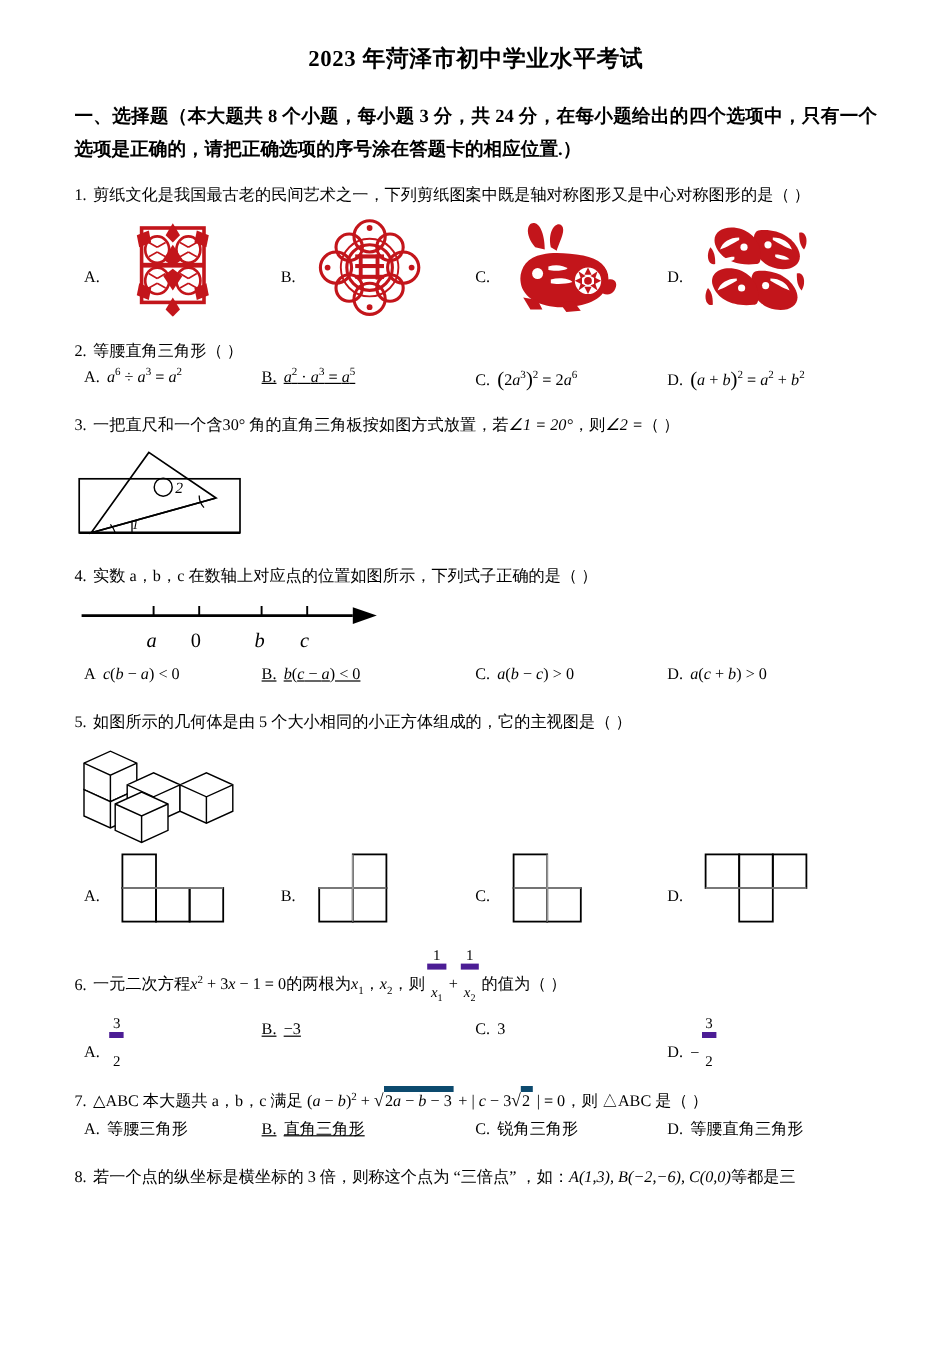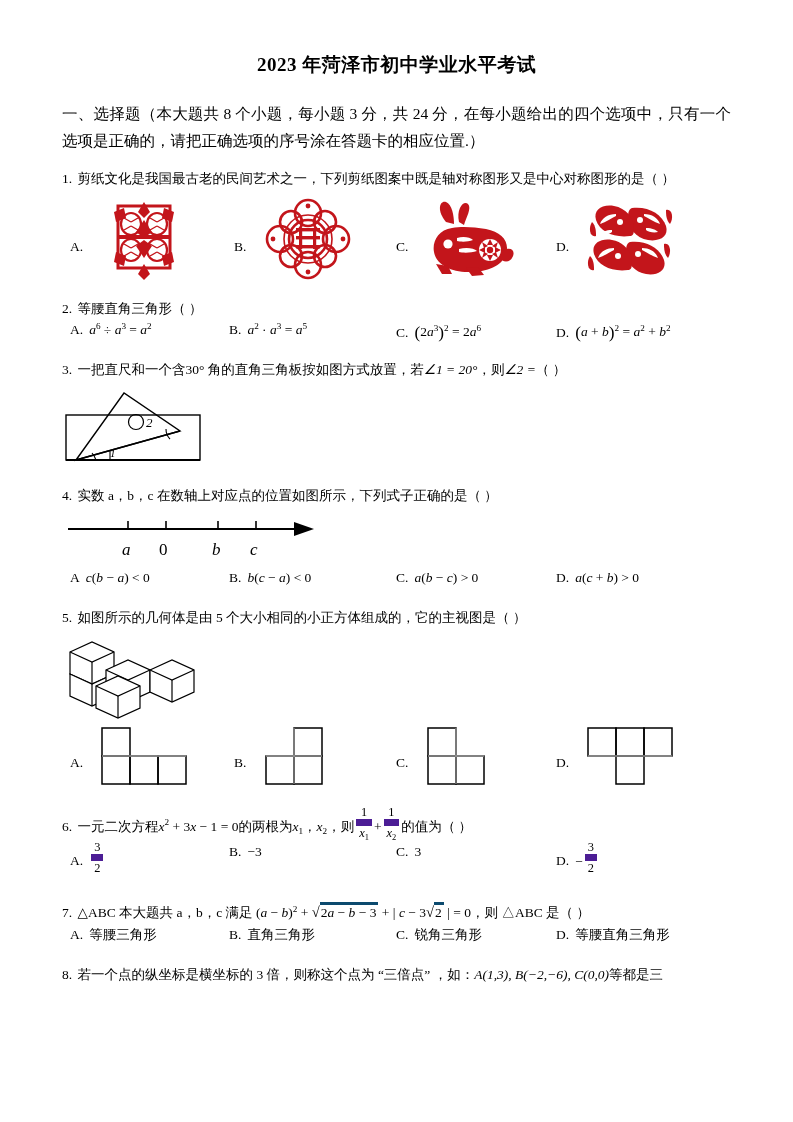--- a/index.html
+++ b/index.html
@@ -11,27 +11,27 @@
     position:relative;
     overflow:hidden;
   }
   .page { position:relative; width:793px; height:1122px; padding:0; }
 
   
   .doc-title {
     text-align:center;
     font-size:19px;
     font-weight:bold;
-    margin:52px 0 0 0;
+    margin:36px 0 0 0;
     letter-spacing:0.5px;
   }
   .section-head {
     margin:22px 62px 0 62px;
     font-size:15.5px;
-    font-weight:normal;
+    font-weight:bold;
     line-height:1.75;
     text-align:justify;
   }
 
   
   .q { margin:0 62px; font-size:13.5px; line-height:1.6; }
   .q-stem { margin-top:14px; font-size:13.5px; }
   .q-stem .num { margin-right:2px; }
 
   
@@ -41,43 +41,43 @@
   }
   .opt-row.tall { height:46px; }
   .opt {
     position:absolute;
     top:0;
     white-space:nowrap;
     font-size:13.5px;
   }
   .opt .lbl { margin-right:6px; }
   .oc0 { left:8px; }
-  .oc1 { left:167px; }
+  .oc1 { left:156px;text-decoration:underline; }
   .oc2 { left:334px; }
   .oc3 { left:494px; }
 
   
   .mi { font-family:"Liberation Serif", serif; font-style:italic; }
   sup, sub { font-size:0.68em; line-height:0; }
   sup { vertical-align:super; }
   sub { vertical-align:sub; }
 
   .frac {
     display:inline-block;
     vertical-align:-0.52em;
     text-align:center;
     font-size:0.92em;
     margin:0 2px;
   }
   .frac .num-part { display:block; padding:0 3px; line-height:1.05; }
-  .frac .den-part { display:block; padding:0 3px; line-height:1.15; border-top:7px solid #4c1d95; }
+  .frac .den-part { display:block; padding:12px 3px; line-height:1.15; border-top:5px solid #4c1d95; }
 
   .sqrt { display:inline-block; white-space:nowrap; }
   .sqrt .radical { font-size:1.08em; }
-  .sqrt .rad-body { border-top:3px solid #0c4a6e; padding:0 2px 0 1px; }
+  .sqrt .rad-body { border-top:5px solid #0c4a6e; padding:0 2px 0 1px; }
 
   .paren-big { font-size:1.28em; vertical-align:-0.09em; }
 
   
   .papercut-row { position:relative; height:86px; margin-top:8px; }
   .pc-item { position:absolute; top:0; }
   .pc-label { position:absolute; top:38px; font-size:13.5px; }
 
   
   .numline-wrap { position:relative; height:54px; margin-top:6px; }

